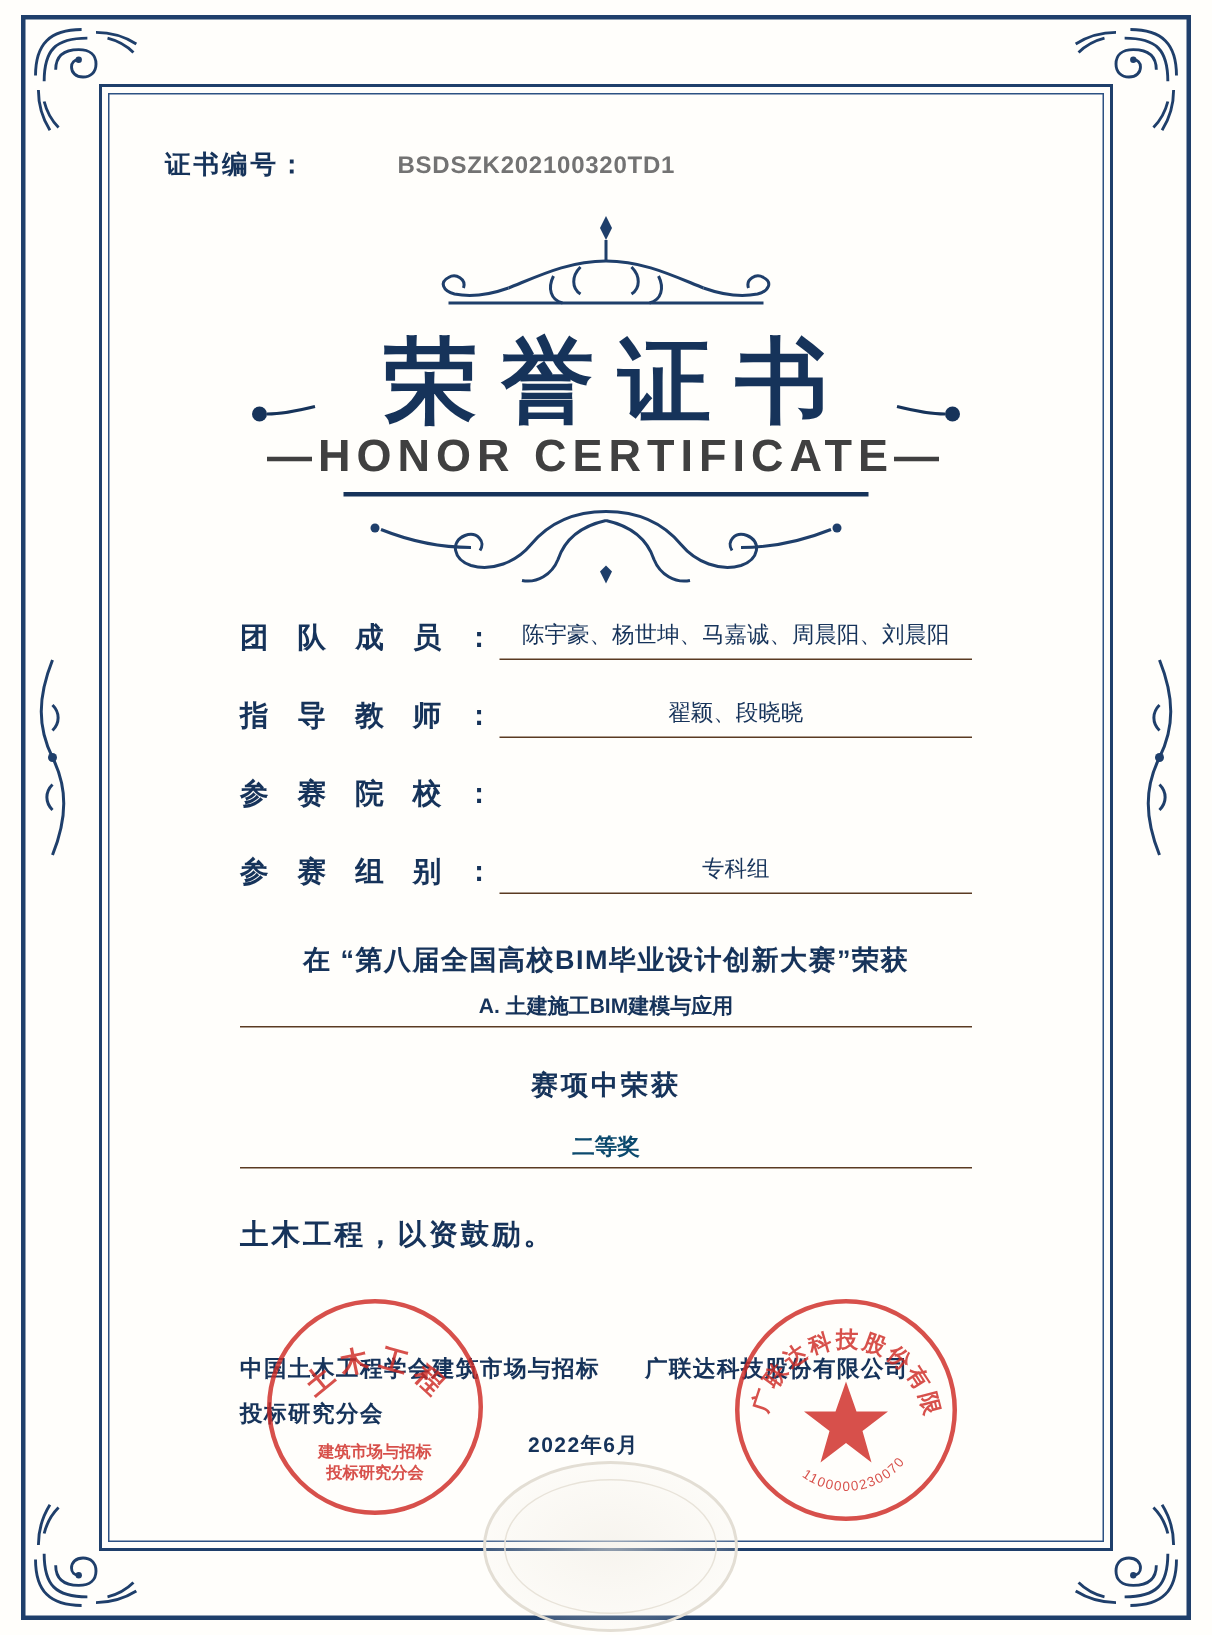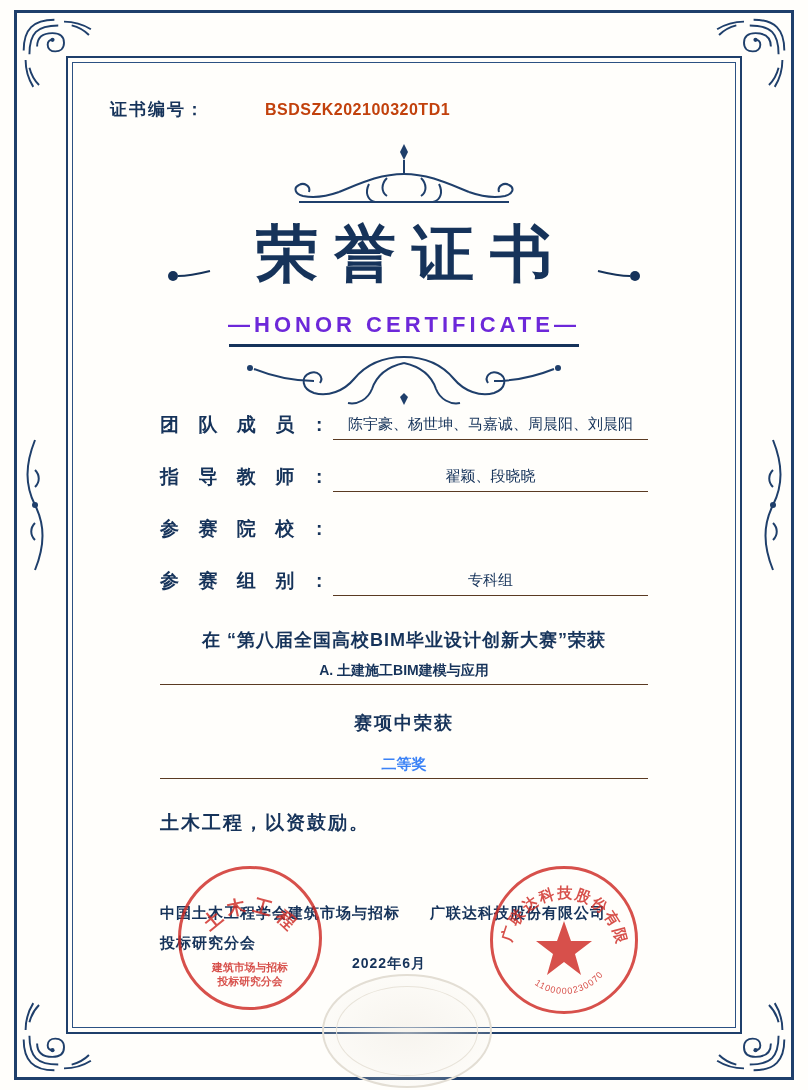--- a/index.html
+++ b/index.html
@@ -78,21 +78,21 @@
   .serial-label {
     font-size: 17px;
     font-weight: bold;
     letter-spacing: 2px;
     color: #16335a;
   }
   .serial-value {
     margin-left: 60px;
     font-size: 16px;
     font-weight: bold;
-    color: #c2410c;
+    color: #737373;
     letter-spacing: 0.5px;
   }
 
   
   .title-block {
     position: absolute;
     left: 0; right: 0;
     top: 140px;
     text-align: center;
   }
@@ -108,24 +108,24 @@
     font-family: "DejaVu Serif", serif;
     font-size: 62px;
     font-weight: bold;
     letter-spacing: 16px;
     color: #16335a;
     margin: 2px 0 0 0;
     padding-left: 16px;
     line-height: 1.1;
   }
   .sub-title {
-    font-size: 22px;
+    font-size: 30px;
     letter-spacing: 4px;
-    color: #6d28d9;
-    margin-top: 24px;
+    color: #404040;
+    margin-top: 0;
     font-weight: bold;
   }
   .rule-under {
     width: 350px;
     height: 0;
     border-top: 3px solid #16335a;
     margin: 6px auto 0 auto;
   }
   .bottom-flourish {
     width: 400px;
@@ -204,21 +204,21 @@
     font-size: 18px;
     font-weight: bold;
     letter-spacing: 2px;
     color: #16335a;
     margin-top: 26px;
     margin-bottom: 20px;
   }
   .award-prize {
     border-bottom: 1.5px solid #5a3a22;
     font-size: 15px;
-    color: #3b82f6;
+    color: #0c4a6e;
     padding-bottom: 4px;
     font-weight: bold;
   }
   .issue-note {
     position: absolute;
     left: 160px;
     top: 810px;
     font-size: 19px;
     font-weight: bold;
     letter-spacing: 2px;

